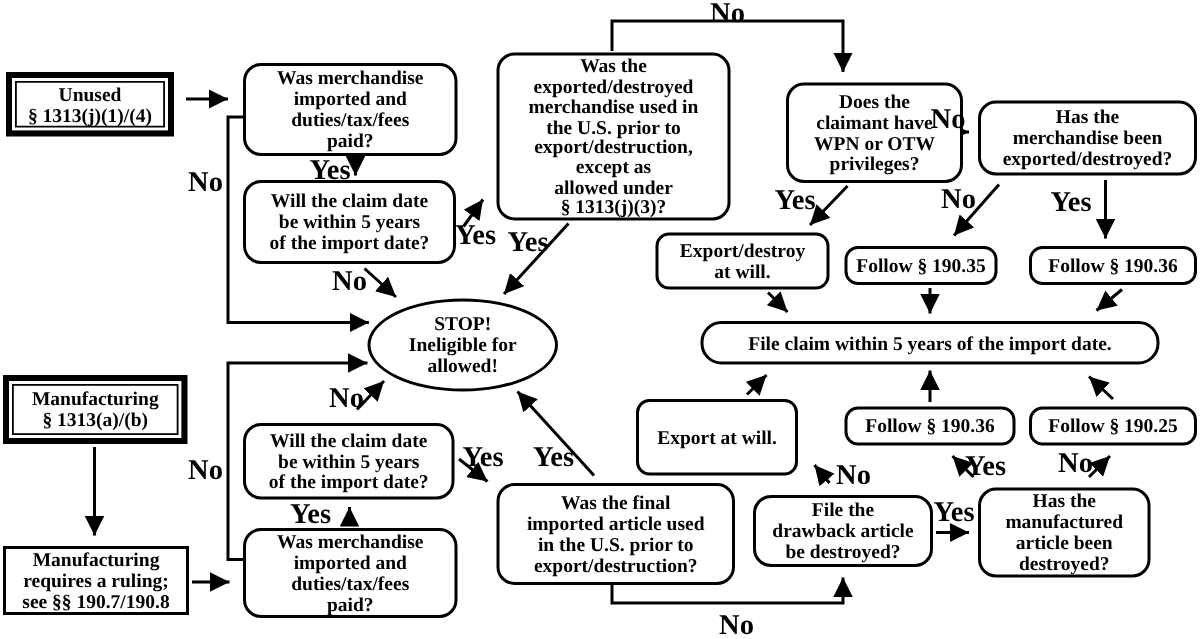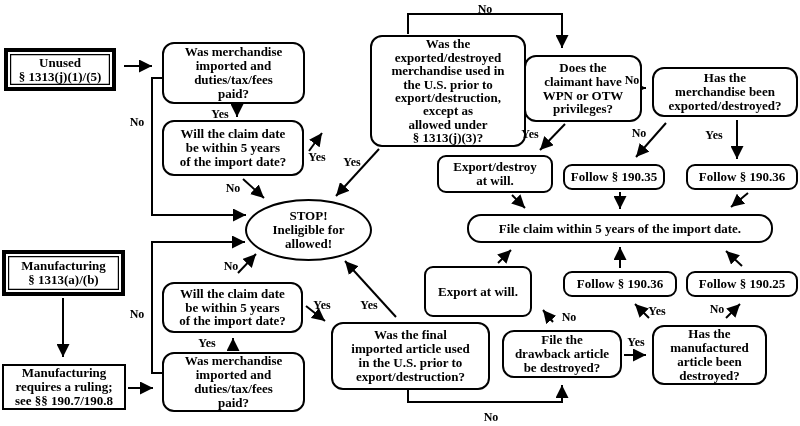--- a/index.html
+++ b/index.html
@@ -11,24 +11,24 @@
   .node{
     position:absolute;box-sizing:border-box;display:flex;align-items:center;justify-content:center;
     text-align:center;white-space:pre-line;background:#fff;border:2px solid #000;
     font-weight:bold;font-size:13px;line-height:13.8px;
   }
   .r12{border-radius:12px;}
   .r9{border-radius:9px;}
   .ellipse{border-radius:50%;}
   .double{border-width:4px;box-shadow:inset 0 0 0 2px #fff, inset 0 0 0 3.2px #000;}
   .sharp{border-radius:0;}
-  .tight{line-height:13.4px;margin-left:39px;}
+  .tight{line-height:13.4px;}
   .elabel{
     position:absolute;transform:translate(-50%,-50%);
-    font-weight:bold;font-size:12px;line-height:13px;background:transparent;
+    font-weight:bold;font-size:19px;line-height:13px;background:transparent;
   }
 </style>
 </head>
 <body>
 
 <div id="stage">
 
   <svg id="edges" viewBox="0 0 800 426">
     <defs>
       <marker id="ah" viewBox="0 0 10 10" refX="10" refY="5" markerWidth="6.5" markerHeight="6.5" orient="auto-start-reverse">
@@ -62,21 +62,21 @@
       <path d="M649 318 L635 304" marker-end="url(#ah)"></path>
       <path d="M726 318 L740 304" marker-end="url(#ah)"></path>
       <path d="M63 298 V357" marker-end="url(#ah)"></path>
       <path d="M128 388 H153" marker-end="url(#ah)"></path>
       <path d="M162 373 H152 V242 H245" marker-end="url(#ah)"></path>
       <path d="M233 350 V338" marker-end="url(#ah)"></path>
     </g>
   </svg>
 
   <div class="node double sharp" style="left:4px;top:48px;width:112px;height:43px;">Unused
-§ 1313(j)(1)/(5)</div>
+§ 1313(j)(1)/(4)</div>
 
   <div class="node r12" style="left:162px;top:42px;width:143px;height:62px;">Was merchandise
 imported and
 duties/tax/fees
 paid?</div>
 
   <div class="node r12" style="left:162px;top:120px;width:142px;height:56px;">Will the claim date
 be within 5 years
 of the import date?</div>
 

